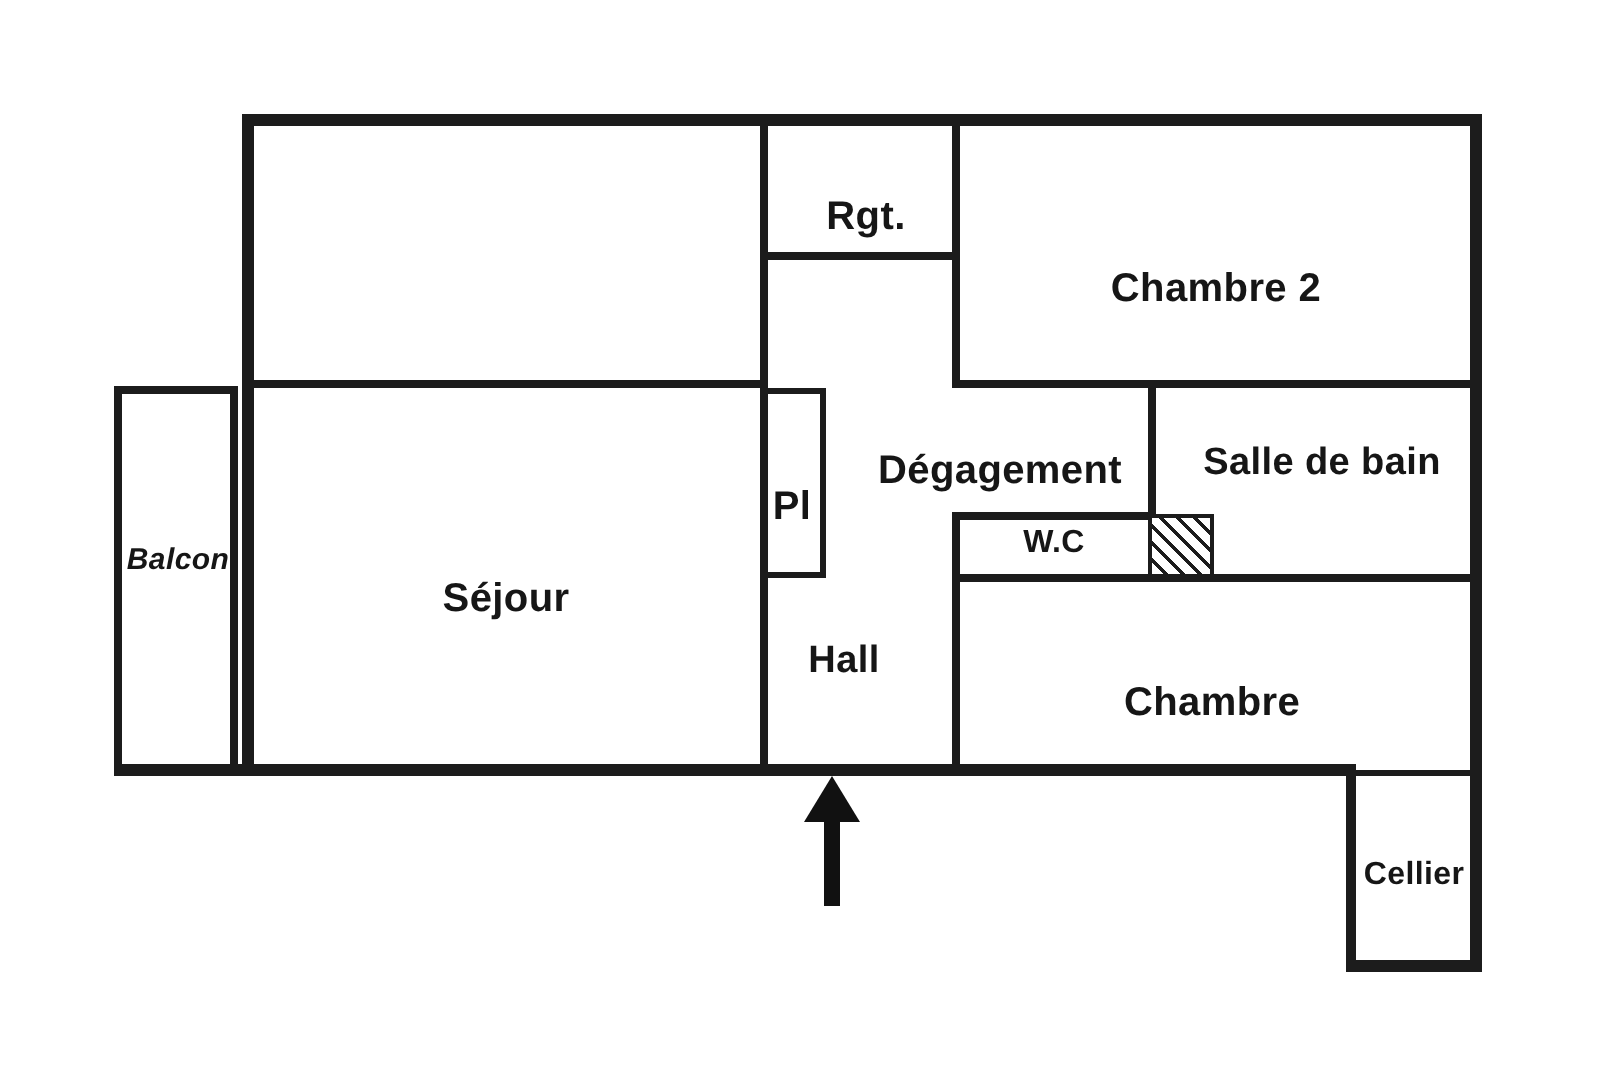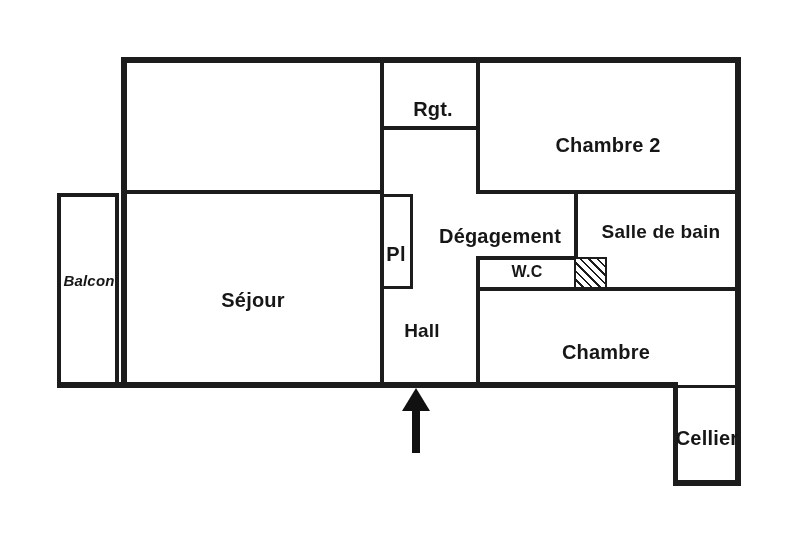--- a/index.html
+++ b/index.html
@@ -15,21 +15,21 @@
     position:absolute;
     transform:translate(-50%,-50%);
     font-weight:700;
     color:#161616;
     white-space:nowrap;
     letter-spacing:0.2px;
   }
   .fs20{font-size:20px;margin-top:13px;}
   .fs19{font-size:19px;}
   .fs18{font-size:16px;}
-  .fs16{font-size:20px;}
+  .fs16{font-size:16px;}
   .fs15{font-size:15px;}
   .hatch{
     position:absolute;
     left:574px;top:257px;width:33px;height:32px;
     box-sizing:border-box;
     border:2px solid #1c1c1c;
     background:repeating-linear-gradient(
       45deg,
       #ffffff 0px, #ffffff 4px,
       #1c1c1c 4px, #1c1c1c 6px

